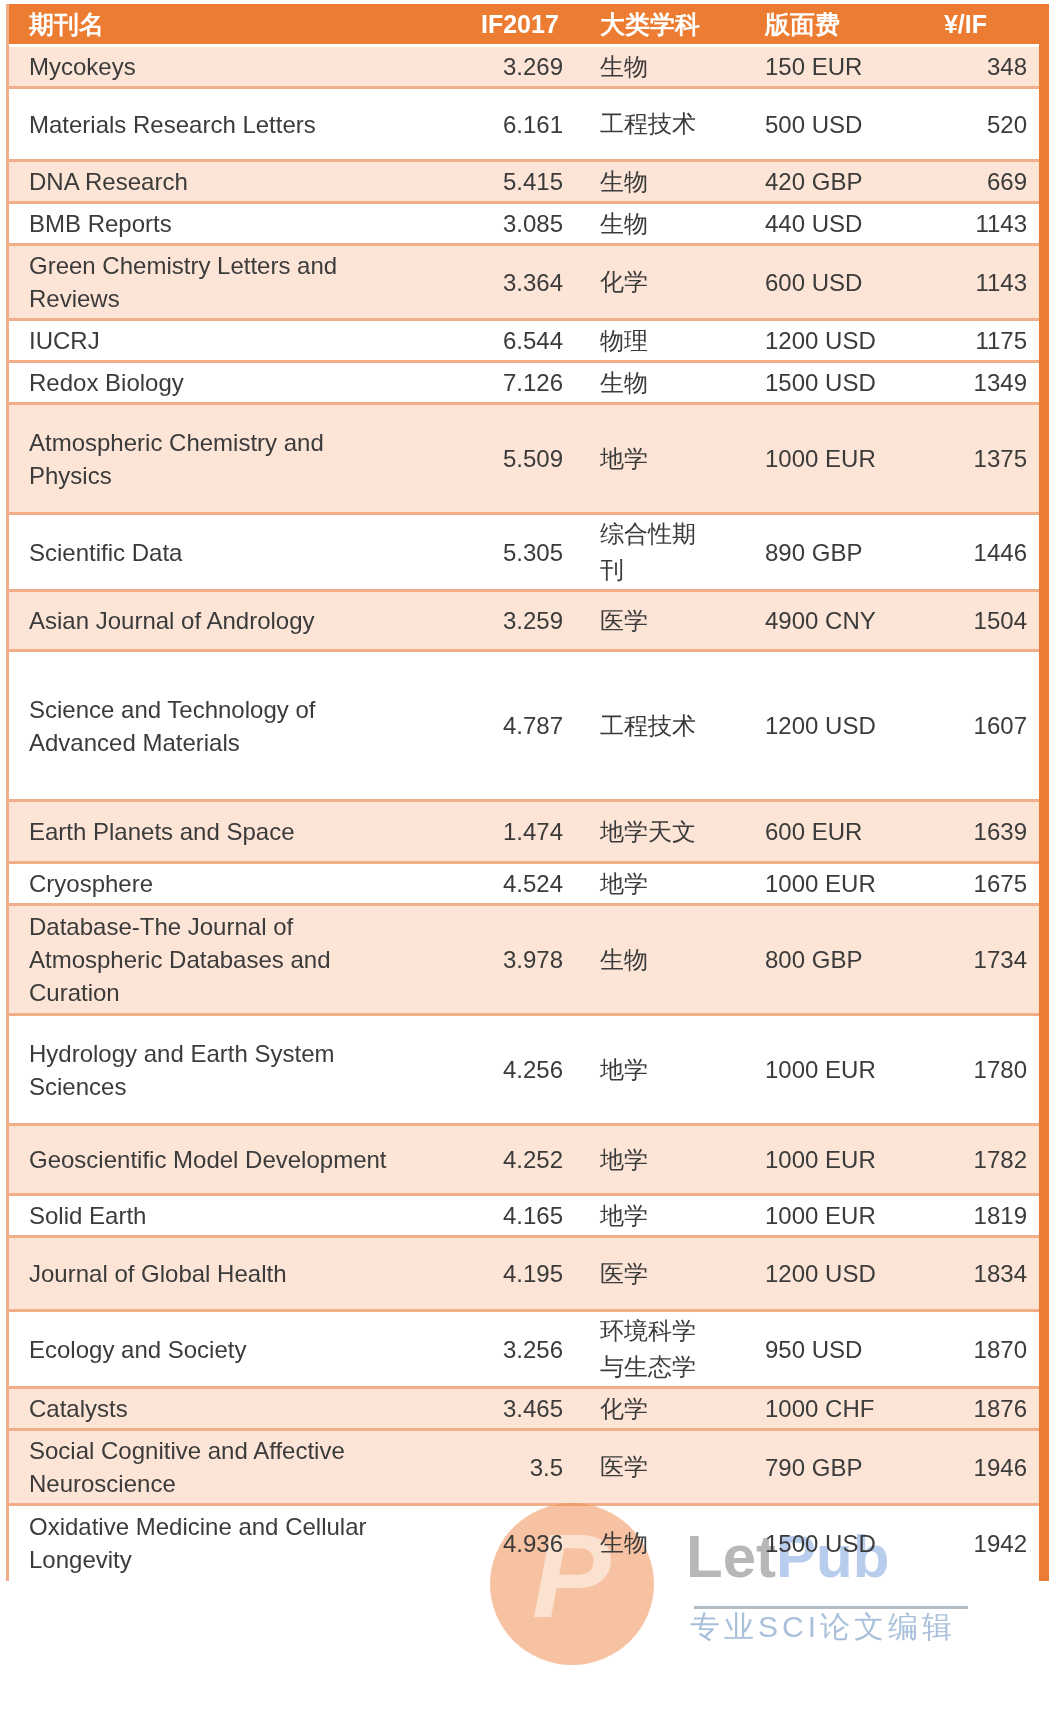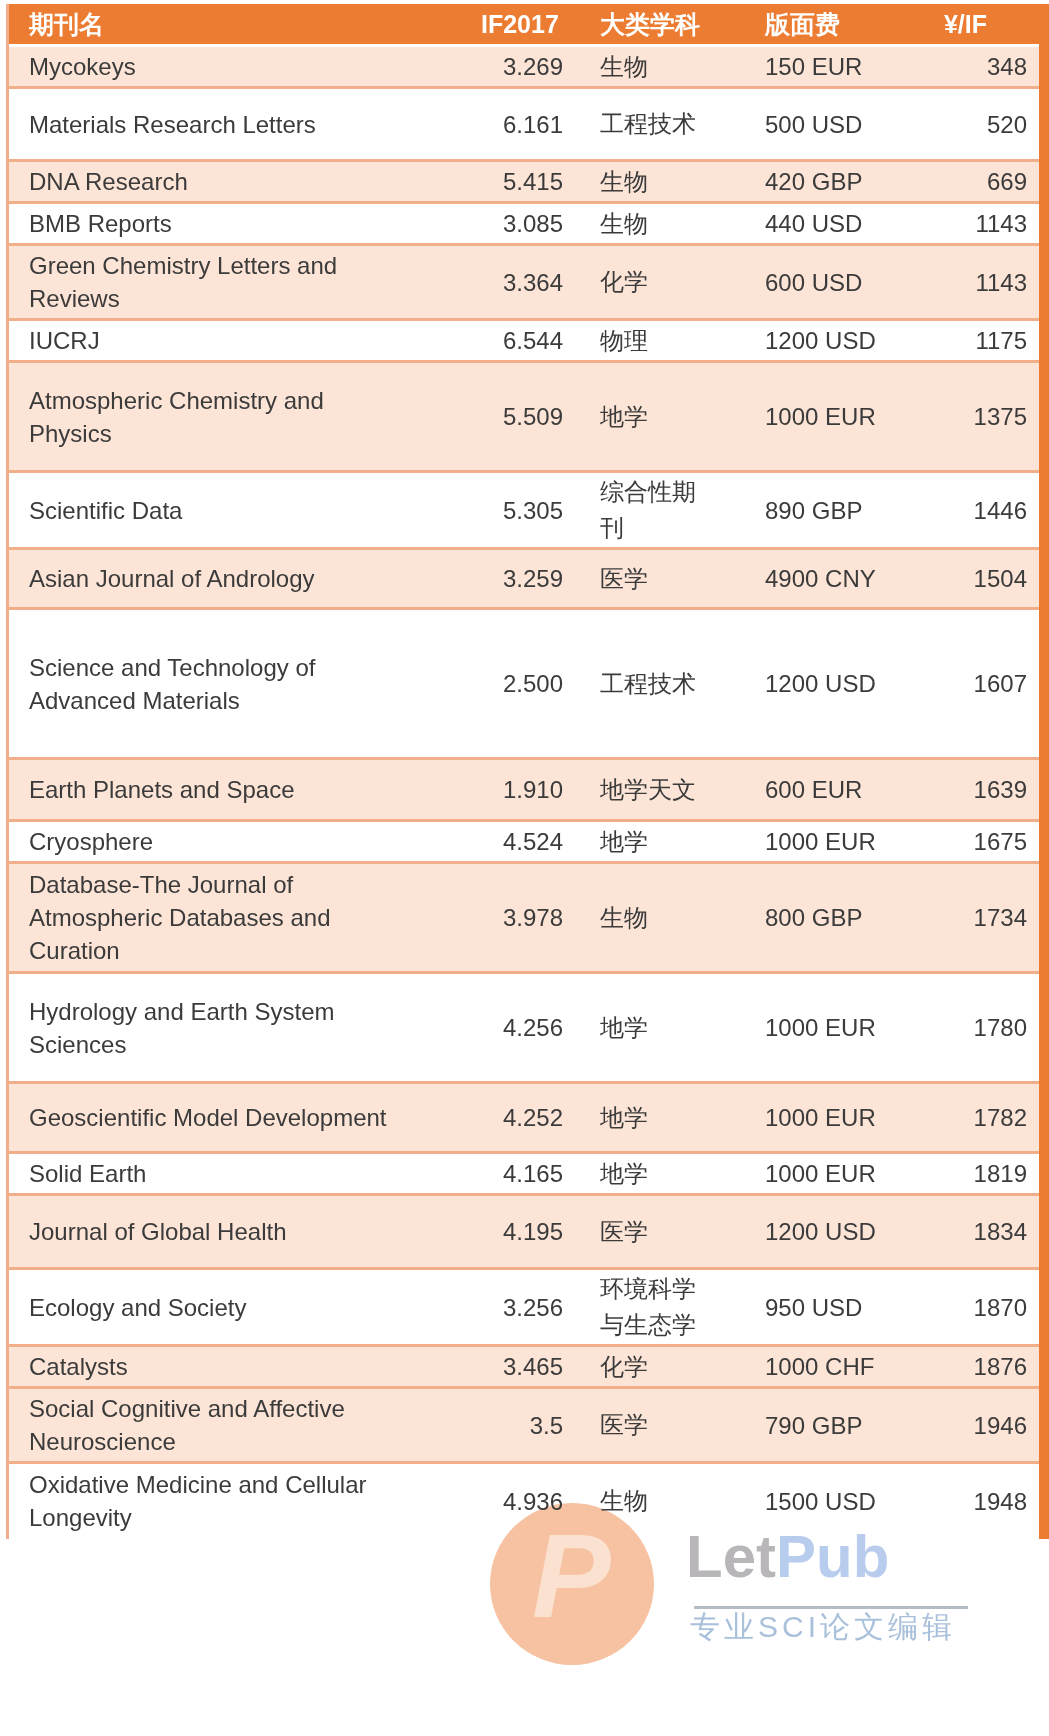--- a/index.html
+++ b/index.html
@@ -121,20 +121,27 @@
             <td class="fee">600 USD</td>
             <td class="ratio">1143</td>
           </tr>
           <tr class="white" style="height: 40px;">
             <td class="name">IUCRJ</td>
             <td class="if">6.544</td>
             <td class="subject">物理</td>
             <td class="fee">1200 USD</td>
             <td class="ratio">1175</td>
           </tr>
+          <tr class="white" style="height: 36px;">
+            <td class="name">Redox Biology</td>
+            <td class="if">7.126</td>
+            <td class="subject">生物</td>
+            <td class="fee">1500 USD</td>
+            <td class="ratio">1349</td>
+          </tr>
           <tr class="peach" style="height: 110px;">
             <td class="name">Atmospheric Chemistry and Physics</td>
             <td class="if">5.509</td>
             <td class="subject">地学</td>
             <td class="fee">1000 EUR</td>
             <td class="ratio">1375</td>
           </tr>
           <tr class="white" style="height: 70px;">
             <td class="name">Scientific Data</td>
             <td class="if">5.305</td>
@@ -144,28 +151,28 @@
           </tr>
           <tr class="peach" style="height: 60px;">
             <td class="name">Asian Journal of Andrology</td>
             <td class="if">3.259</td>
             <td class="subject">医学</td>
             <td class="fee">4900 CNY</td>
             <td class="ratio">1504</td>
           </tr>
           <tr class="white" style="height: 150px;">
             <td class="name">Science and Technology of Advanced Materials</td>
-            <td class="if">2.500</td>
+            <td class="if">4.787</td>
             <td class="subject">工程技术</td>
             <td class="fee">1200 USD</td>
             <td class="ratio">1607</td>
           </tr>
           <tr class="peach" style="height: 62px;">
             <td class="name">Earth Planets and Space</td>
-            <td class="if">1.910</td>
+            <td class="if">1.474</td>
             <td class="subject">地学天文</td>
             <td class="fee">600 EUR</td>
             <td class="ratio">1639</td>
           </tr>
           <tr class="white" style="height: 39px;">
             <td class="name">Cryosphere</td>
             <td class="if">4.524</td>
             <td class="subject">地学</td>
             <td class="fee">1000 EUR</td>
             <td class="ratio">1675</td>
@@ -224,21 +231,21 @@
             <td class="if">3.5</td>
             <td class="subject">医学</td>
             <td class="fee">790 GBP</td>
             <td class="ratio">1946</td>
           </tr>
           <tr class="white" style="height: 76px;">
             <td class="name">Oxidative Medicine and Cellular Longevity</td>
             <td class="if">4.936</td>
             <td class="subject">生物</td>
             <td class="fee">1500 USD</td>
-            <td class="ratio">1948</td>
+            <td class="ratio">1942</td>
           </tr>
         </tbody>
     </table>
   </div>
 
   <div class="watermark">
     <div class="wm-circle">
       <span class="wm-p">P</span>
     </div>
     <div class="wm-text"><span class="wm-let">Let</span><span class="wm-pub">Pub</span></div>

